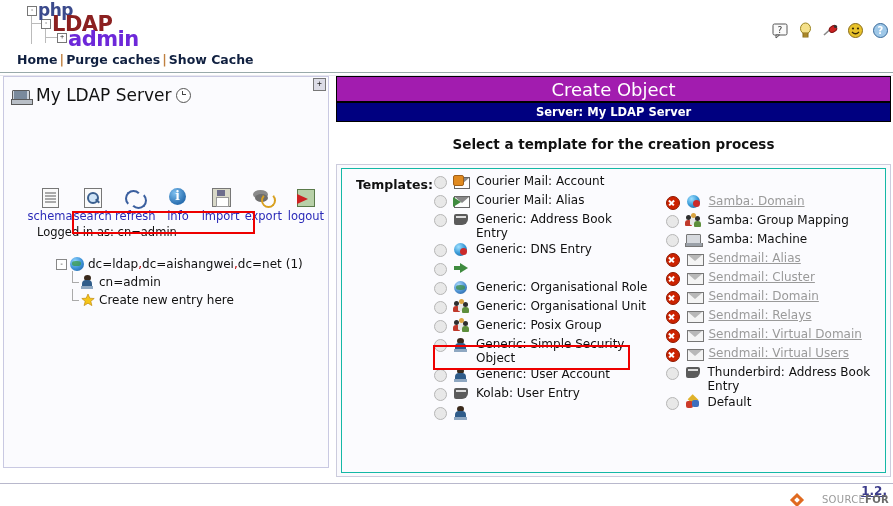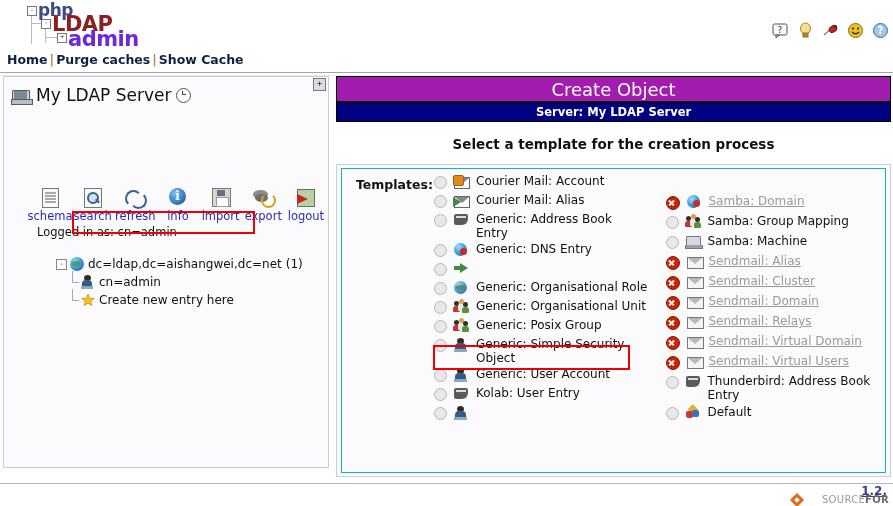--- a/index.html
+++ b/index.html
@@ -27,21 +27,21 @@
   .tl-v2 { left: 35px; top: 25px; width: 1px; height: 16px; }
   .tl-h1 { left: 21px; top: 21px; width: 10px; height: 1px; }
   .tl-h2 { left: 35px; top: 35px; width: 12px; height: 1px; }
 
   
   .topicons { position: absolute; right: 4px; top: 22px; display: flex; gap: 8px; align-items: center; }
   .ticon { width: 17px; height: 17px; position: relative; }
 
   
   .navbar { position: absolute; left: 0; top: 52px; width: 764px; height: 21px;
-            font-size: 12.5px; font-weight: bold; color: #1a1a4a; padding-left: 7px; box-sizing: border-box; }
+            font-size: 12.5px; font-weight: bold; color: #1a1a4a; padding-left: 17px; box-sizing: border-box; }
   .navbar a { color: #102040; text-decoration: none; }
   .navsep { color: #c08040; padding: 0 2px; }
   .navrule { position: absolute; left: 0; top: 72px; width: 893px; height: 2px;
              border-top: 1px solid #9aa; border-bottom: 1px solid #e8e8ef; }
 
   
   .sidebar { position: absolute; left: 3px; top: 76px; width: 326px; height: 392px;
              background: #fbfbfe; border: 1px solid #c9c9e2; box-sizing: border-box; }
   .expand-btn { position: absolute; right: 2px; top: 1px; width: 11px; height: 11px;
                 border: 1px solid #777; background: #dcdce6; font-size: 8px; line-height: 9px;
@@ -95,21 +95,21 @@
               margin-top: 14px; margin-bottom: 12px; }
 
   .panel { border: 1px solid #ccccdd; background: #fafafd; height: 313px;
            box-sizing: border-box; padding: 10px 0 0 0; position: relative; }
   .panel-inner { position: absolute; left: 4px; top: 3px; right: 4px; bottom: 3px;
                  border: 1px solid #14b8a6; background: #fbfbfe; }
 
   .tmpl-label { position: absolute; left: 14px; top: 8px; font-size: 12.5px; font-weight: bold; color: #111; }
 
   .cols { position: absolute; left: 92px; top: 5px; right: 6px; display: flex; gap: 18px; }
-  .col { display: flex; flex-direction: column; justify-content: space-between; }
+  .col { display: flex; flex-direction: column; }
   .col-left { width: 215px; }
   .col-right { width: 215px; margin-top: 20px; }
 
   .opt { display: flex; align-items: flex-start; gap: 6px; min-height: 17px;
          margin-bottom: 2px; font-size: 12px; color: #111; line-height: 14px; }
   .opt .radio { width: 11px; height: 11px; border-radius: 50%; background: #e8e8e8;
                 border: 1px solid #b6b6b6; flex: none; margin-top: 2px; }
   .opt .xmark { width: 12px; height: 12px; border-radius: 50%; background: #cc2200;
                 flex: none; margin-top: 2px; position: relative; border: 1px solid #8e1800; }
   .opt .xmark::before, .opt .xmark::after { content:""; position:absolute; left:1.5px; top:4.5px;

